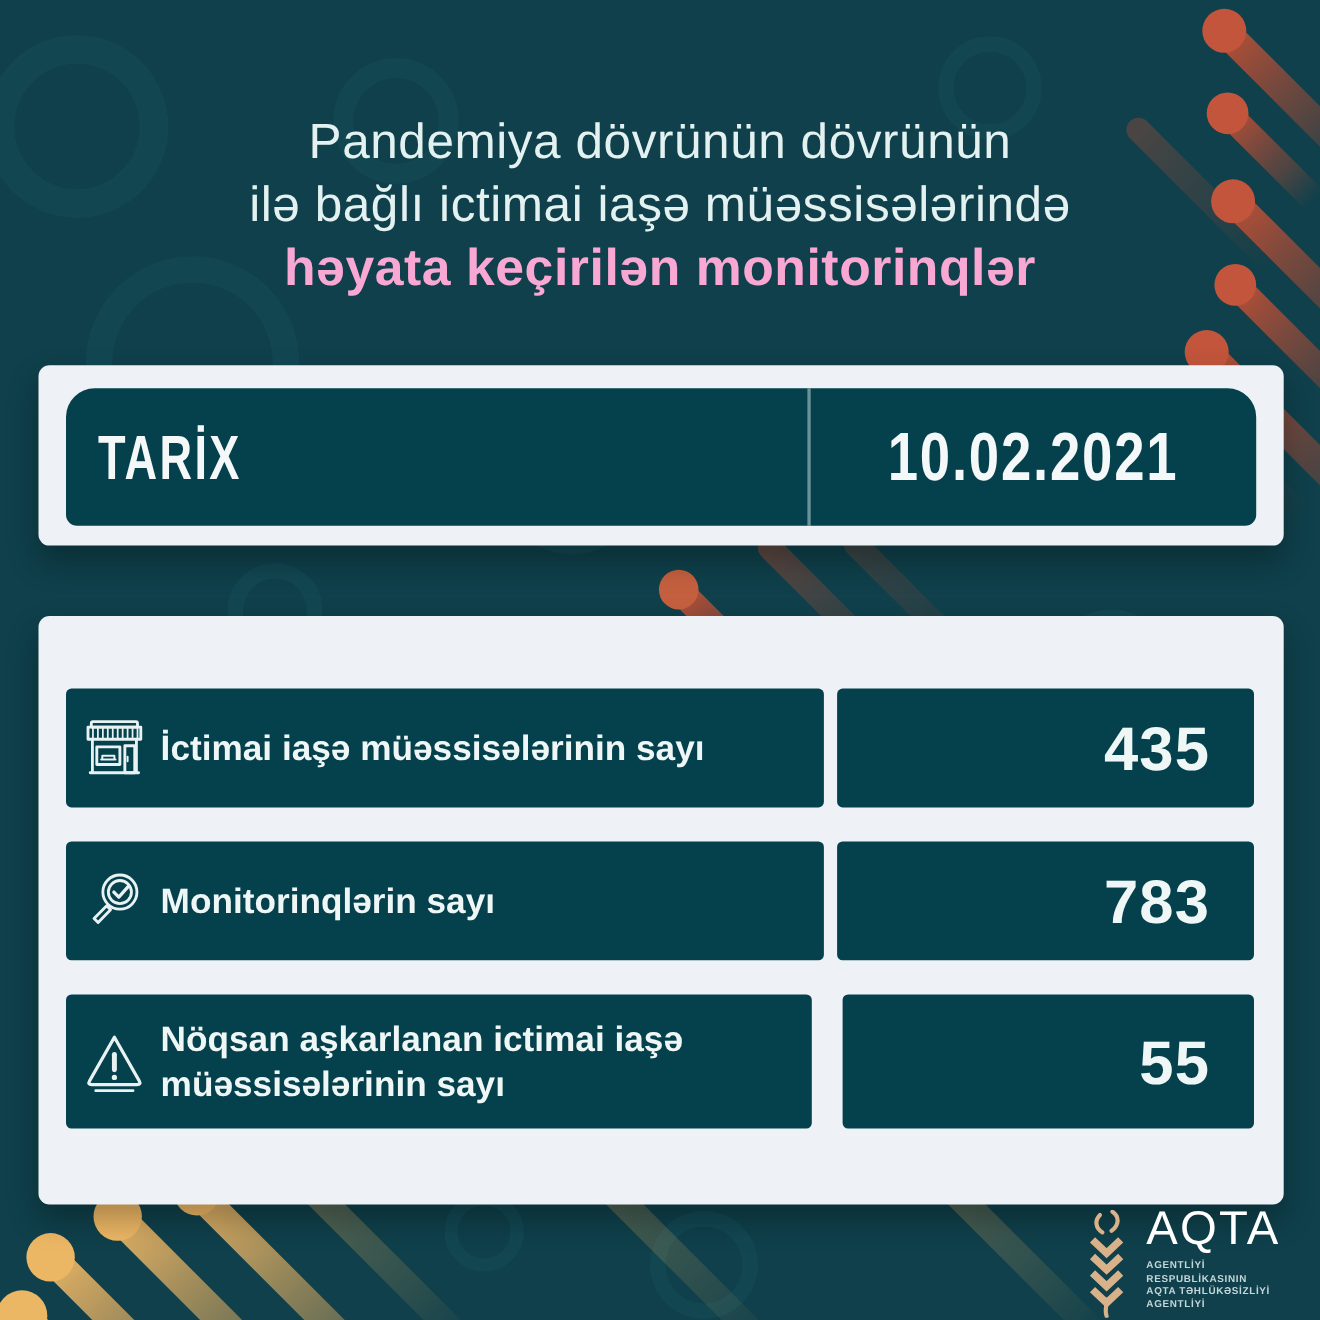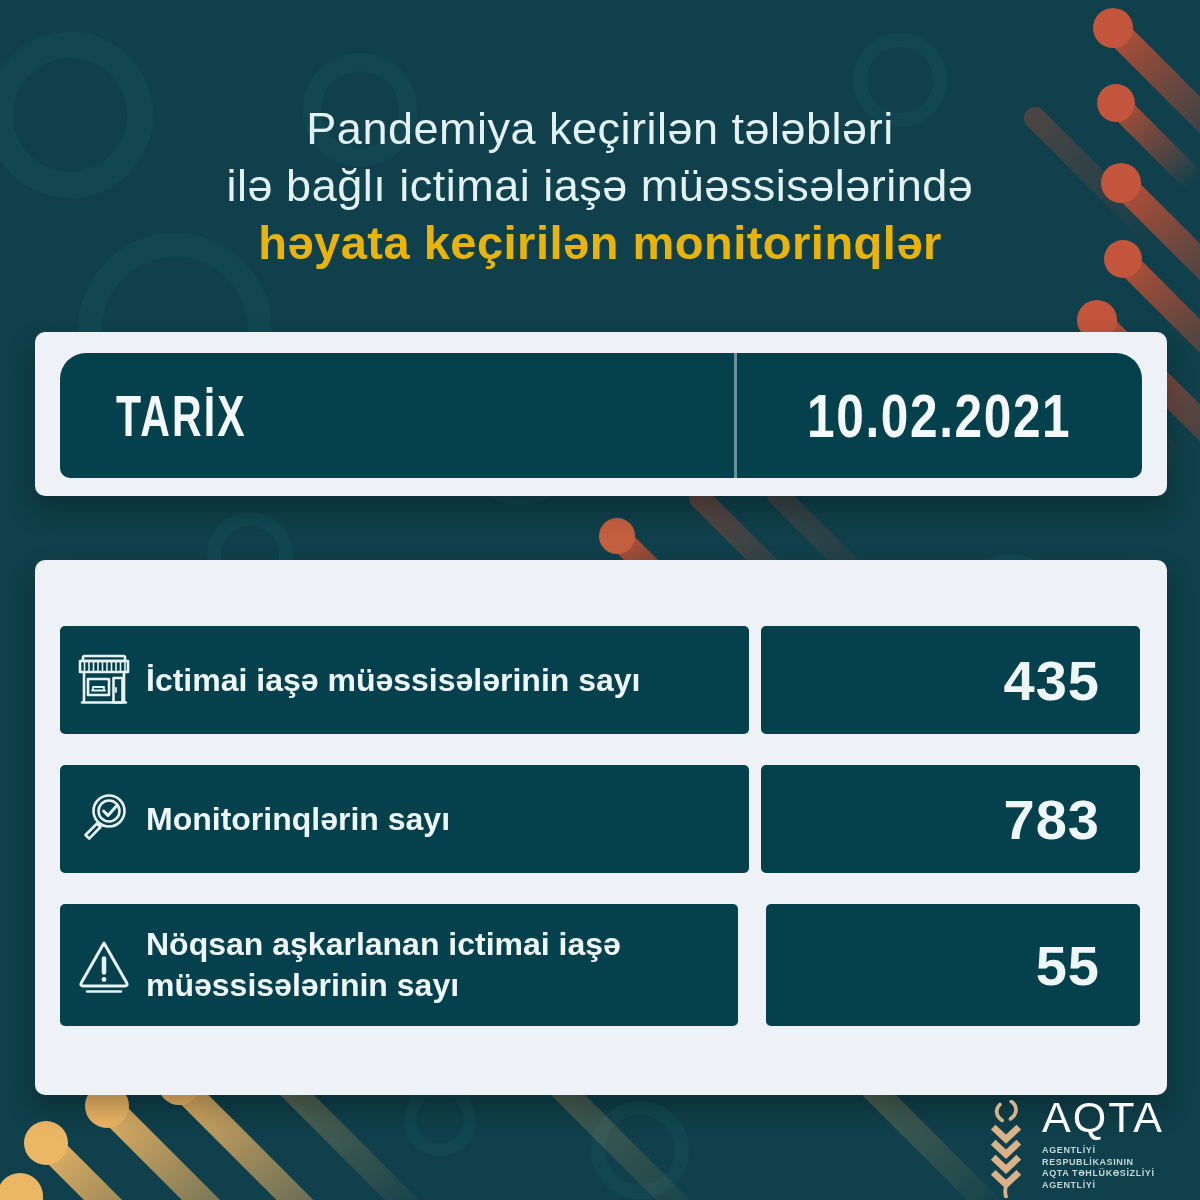--- a/index.html
+++ b/index.html
@@ -8,33 +8,33 @@
     background:#0f404b;
     font-family:"Liberation Sans",sans-serif;
   }
   .bg-decor{position:absolute;left:0;top:0;width:1200px;height:1200px;}
 
   
   .title{
     position:absolute;top:100px;left:0;width:1200px;text-align:center;
     color:#e3f2f1;font-size:45px;line-height:57px;font-weight:400;letter-spacing:.5px;
   }
-  .title .t3{font-weight:700;color:#eab308;font-size:47px;letter-spacing:.5px;}
+  .title .t3{font-weight:700;color:#f9a8d4;font-size:47px;letter-spacing:.5px;}
 
   
   .date-card{
     position:absolute;left:35px;top:332px;width:1132px;height:164px;
     background:#eef2f6;border-radius:10px;box-shadow:0 14px 28px rgba(0,0,0,.28);
     display:flex;box-sizing:border-box;padding:21px 25px 18px 25px;
   }
   .date-inner{
     flex:1;display:flex;background:#05414d;
     border-radius:26px 26px 10px 10px;overflow:hidden;
   }
-  .date-left{width:674px;display:flex;align-items:center;padding-left:56px;box-sizing:border-box;}
+  .date-left{width:674px;display:flex;align-items:center;padding-left:29px;box-sizing:border-box;}
   .date-divider{width:3px;background:rgba(210,226,230,.5);}
   .date-right{flex:1;display:flex;align-items:center;justify-content:center;}
   .cond-label{
     font-weight:700;font-size:57px;color:#f4f8f8;letter-spacing:3px;
     display:inline-block;transform:scaleX(.72);transform-origin:0 50%;
   }
   .cond-value{
     font-weight:700;font-size:62px;color:#f4f8f8;letter-spacing:2px;
     display:inline-block;transform:scaleX(.8);transform-origin:50% 50%;
   }
@@ -125,21 +125,21 @@
     <line x1="545" y1="1072" x2="702" y2="1229" stroke="url(#gg)" stroke-width="24" opacity="0.3"></line>
     <line x1="860" y1="1076" x2="1002" y2="1218" stroke="url(#gg)" stroke-width="24" opacity="0.3"></line>
     <circle cx="20" cy="1196" r="23" fill="#ecb765"></circle>
     <circle cx="46" cy="1143" r="22" fill="#ecb765"></circle>
     <circle cx="107" cy="1106" r="22" fill="#ecb765"></circle>
     <circle cx="179" cy="1084" r="21" fill="#ecb765"></circle>
   </g>
 </svg>
 
 <div class="title">
-  <div>Pandemiya keçirilən tələbləri</div>
+  <div>Pandemiya dövrünün dövrünün</div>
   <div>ilə bağlı ictimai iaşə müəssisələrində</div>
   <div class="t3">həyata keçirilən monitorinqlər</div>
 </div>
 
 <div class="date-card">
   <div class="date-inner">
     <div class="date-left">
       <span class="cond-label">TARİX</span>
     </div>
     <div class="date-divider"></div>

